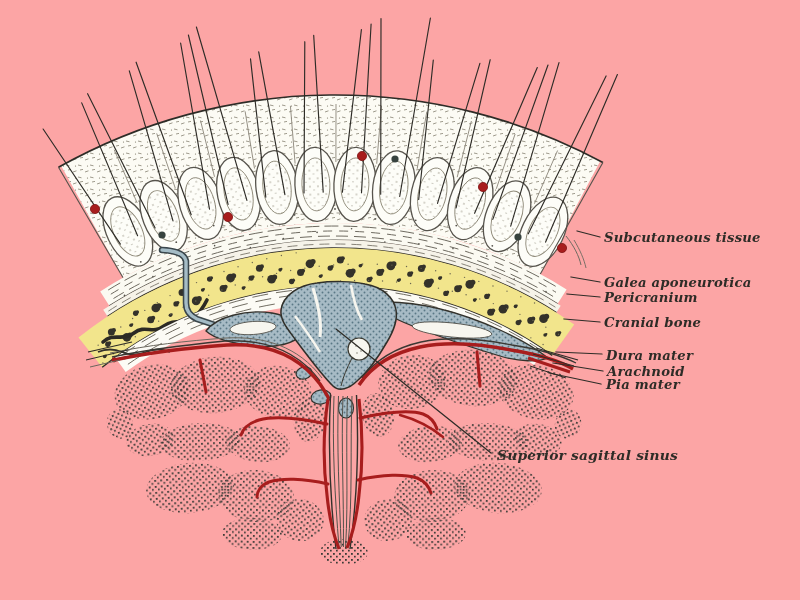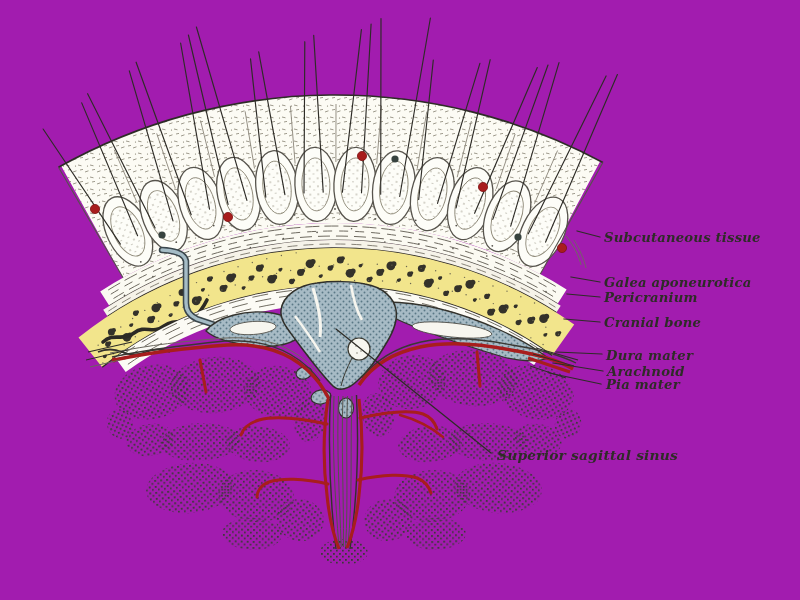--- a/index.html
+++ b/index.html
@@ -5,21 +5,21 @@
   html,body{margin:0;padding:0;background:#fefefb;}
   #stage{position:relative;width:800px;height:600px;background:#fefefb;overflow:hidden;}
   svg{display:block;}
   .lbl{font:italic 700 13.2px "DejaVu Serif", serif; fill:var(--ink,#2e2c27); letter-spacing:.2px;}
   .lbl-big{font:italic 700 13.8px "DejaVu Serif", serif; fill:var(--ink,#2e2c27); letter-spacing:.2px;}
   .leader{stroke:var(--ink,#2e2c27);stroke-width:1.25;fill:none;stroke-linecap:round;}
 </style>
 </head>
 <body>
 
-<div id="stage" style="background: #a21caf;">
+<div id="stage" style="background: #fca5a5;">
 <svg id="fig" width="800" height="600" viewBox="0 0 800 600" style="--ink: #2e2c27;">
   <defs id="defs">
         <pattern id="pSub" width="12" height="12" patternUnits="userSpaceOnUse">
           <path d="M1 4 l3.5 -1.2 M6 9 l3.5 .8 M8 2 l3 -.6" stroke="#75705f" stroke-width="0.7" fill="none"></path>
           <circle cx="3.5" cy="10" r="0.6" fill="#75705f"></circle>
         </pattern>
         <pattern id="pFaint" width="8" height="8" patternUnits="userSpaceOnUse">
           <circle cx="2" cy="2" r="0.65" fill="#8d8877"></circle>
           <circle cx="6" cy="5.5" r="0.55" fill="#8d8877"></circle>
         </pattern>

